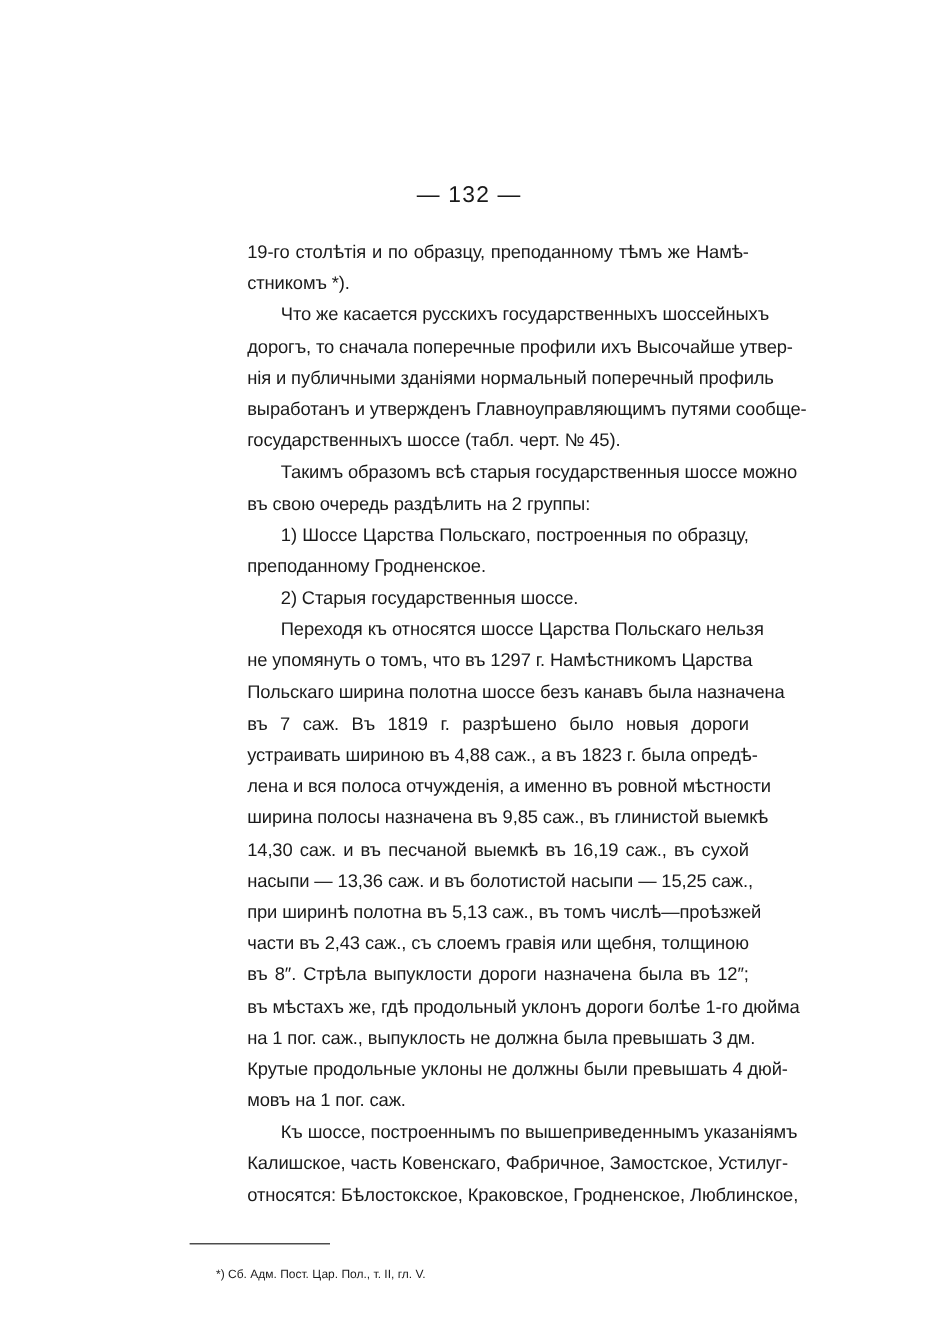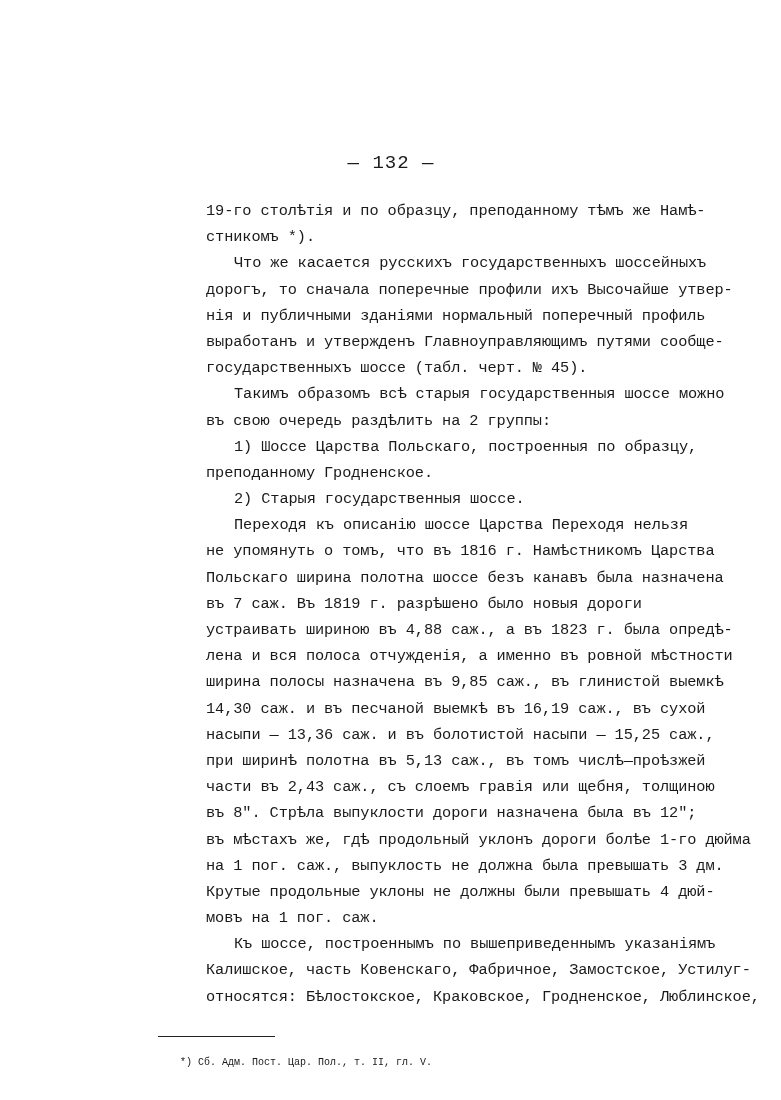--- a/index.html
+++ b/index.html
@@ -1,19 +1,19 @@
 <!DOCTYPE html>
 <html><head>
 <meta charset="utf-8">
 <style>
   html, body { margin: 0; padding: 0; background: #ffffff; }
   body { width: 781px; height: 1100px; position: relative; overflow: hidden; }
   .page {
     position: absolute; left: 158px; top: 150px; width: 466px;
-    font-family: Liberation Mono, monospace;
+    font-family: Liberation Sans, sans-serif;
     color: #1a1a1a;
   }
   .page-number {
     text-align: center; font-size: 19px; letter-spacing: 1px;
     margin: 0 0 22px 0; height: 26px; line-height: 26px;
   }
   .line {
     font-size: 15.3px; line-height: 26.2px; height: 26.2px;
     white-space: nowrap; text-align: justify; text-align-last: justify;
     letter-spacing: -0.1px;
@@ -41,22 +41,22 @@
       <div class="line indent">Что  же  касается  русскихъ  государственныхъ  шоссейныхъ</div>
       <div class="line">дорогъ,  то  сначала  поперечные  профили  ихъ  Высочайше  утвер-</div>
       <div class="line">нія  и  публичными  зданіями  нормальный  поперечный  профиль</div>
       <div class="line">выработанъ  и  утвержденъ  Главноуправляющимъ  путями  сообще-</div>
       <div class="line last">государственныхъ  шоссе  (табл.  черт.  №  45).</div>
       <div class="line indent">Такимъ  образомъ  всѣ  старыя  государственныя  шоссе  можно</div>
       <div class="line last">въ  свою  очередь  раздѣлить  на  2  группы:</div>
       <div class="line indent">1)  Шоссе  Царства  Польскаго,  построенныя  по  образцу,</div>
       <div class="line last">преподанному  Гродненское.</div>
       <div class="line indent last">2)  Старыя  государственныя  шоссе.</div>
-      <div class="line indent">Переходя  къ  описанію  шоссе  Царства  Переходя  нельзя</div>
-      <div class="line">не  упомянуть  о  томъ,  что  въ  1816  г.  Намѣстникомъ  Царства</div>
+      <div class="line indent">Переходя  къ  относятся  шоссе  Царства  Польскаго  нельзя</div>
+      <div class="line">не  упомянуть  о  томъ,  что  въ  1297  г.  Намѣстникомъ  Царства</div>
       <div class="line">Польскаго  ширина  полотна  шоссе  безъ  канавъ  была  назначена</div>
       <div class="line">въ  7  саж.  Въ  1819  г.  разрѣшено  было  новыя  дороги</div>
       <div class="line">устраивать  шириною  въ  4,88  саж.,  а  въ  1823  г.  была  опредѣ-</div>
       <div class="line">лена  и  вся  полоса  отчужденія,  а  именно  въ  ровной  мѣстности</div>
       <div class="line">ширина  полосы  назначена  въ  9,85  саж.,  въ  глинистой  выемкѣ</div>
       <div class="line">14,30  саж.  и  въ  песчаной  выемкѣ  въ  16,19  саж.,  въ  сухой</div>
       <div class="line">насыпи — 13,36  саж.  и  въ  болотистой  насыпи — 15,25  саж.,</div>
       <div class="line">при  ширинѣ  полотна  въ  5,13 саж.,  въ  томъ  числѣ—проѣзжей</div>
       <div class="line">части  въ  2,43 саж.,  съ  слоемъ  гравія  или  щебня,  толщиною</div>
       <div class="line">въ  8″.  Стрѣла  выпуклости  дороги  назначена  была  въ  12″;</div>

